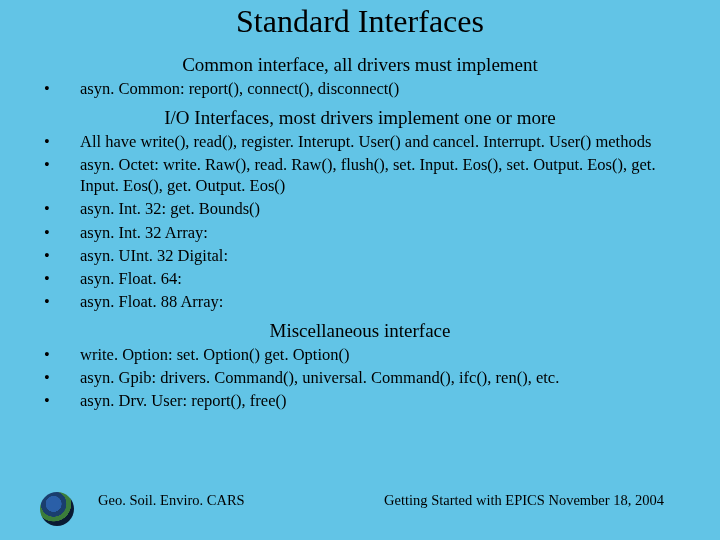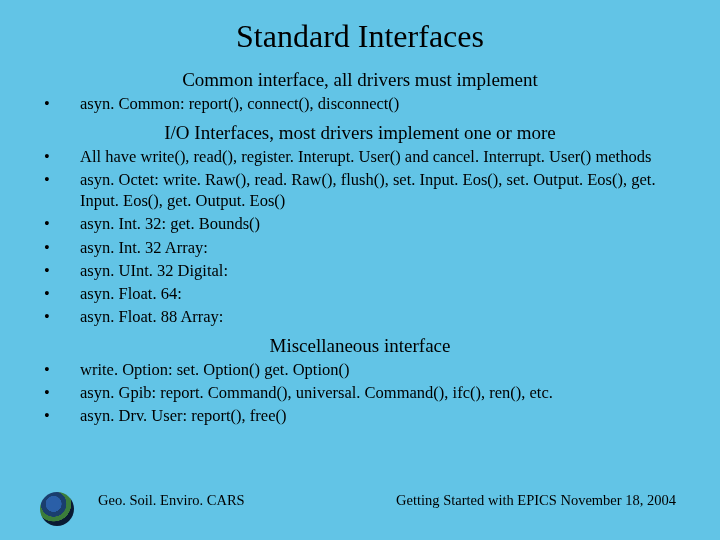--- a/index.html
+++ b/index.html
@@ -1,28 +1,28 @@
 <!DOCTYPE html>
 <html><head>
 <meta charset="utf-8">
 <style>
 html,body{margin:0;padding:0}
 body{width:720px;height:540px;background:#62c4e6;font-family:"Times New Roman",Times,serif;color:#000;position:relative;overflow:hidden}
-.slide{padding:18px 40px 0 40px}
+.slide{padding:3px 40px 0 40px}
 .title{font-size:32px;text-align:center;margin:0 0 14px 0;font-weight:400}
 .section{font-size:19px;font-weight:400;text-align:center;margin:8px 0 2px 0}
 ul{list-style:none;margin:0;padding:0}
 li{display:flex;font-size:16.5px;line-height:1.28;margin:2px 0}
 li .dot{width:36px;flex:0 0 36px;text-align:left;padding-left:4px}
 li .txt{flex:1}
 .footer{position:absolute;bottom:14px;left:0;width:100%;display:flex;align-items:flex-start;font-size:14.5px}
 .logo{width:34px;height:34px;margin-left:40px;border-radius:50%;background:radial-gradient(circle at 40% 35%,#2a5fa8 0 26%,#1a3e6e 27% 42%,#3b7d3b 43% 58%,#0a1a33 59% 100%);flex:0 0 auto}
 .f1{margin-left:24px}
 .fsp{flex:1}
-.f2{margin-right:44px}
+.f2{margin-right:56px}
 </style>
 </head>
 <body>
 
 <div class="slide">
   <h1 class="title">Standard Interfaces</h1>
 
   <div class="section">Common interface, all drivers must implement</div>
   <ul>
     <li>
@@ -64,21 +64,21 @@
   </ul>
 
   <div class="section">Miscellaneous interface</div>
   <ul>
     <li>
         <span class="dot">•</span>
         <span class="txt">write. Option: set. Option() get. Option()</span>
       </li>
     <li>
         <span class="dot">•</span>
-        <span class="txt">asyn. Gpib:  report. Command(), universal. Command(), ifc(), ren(), etc.</span>
+        <span class="txt">asyn. Gpib:  drivers. Command(), universal. Command(), ifc(), ren(), etc.</span>
       </li>
     <li>
         <span class="dot">•</span>
         <span class="txt">asyn. Drv. User: report(), free()</span>
       </li>
   </ul>
 </div>
 
 <div class="footer">
   <div class="logo"></div>

